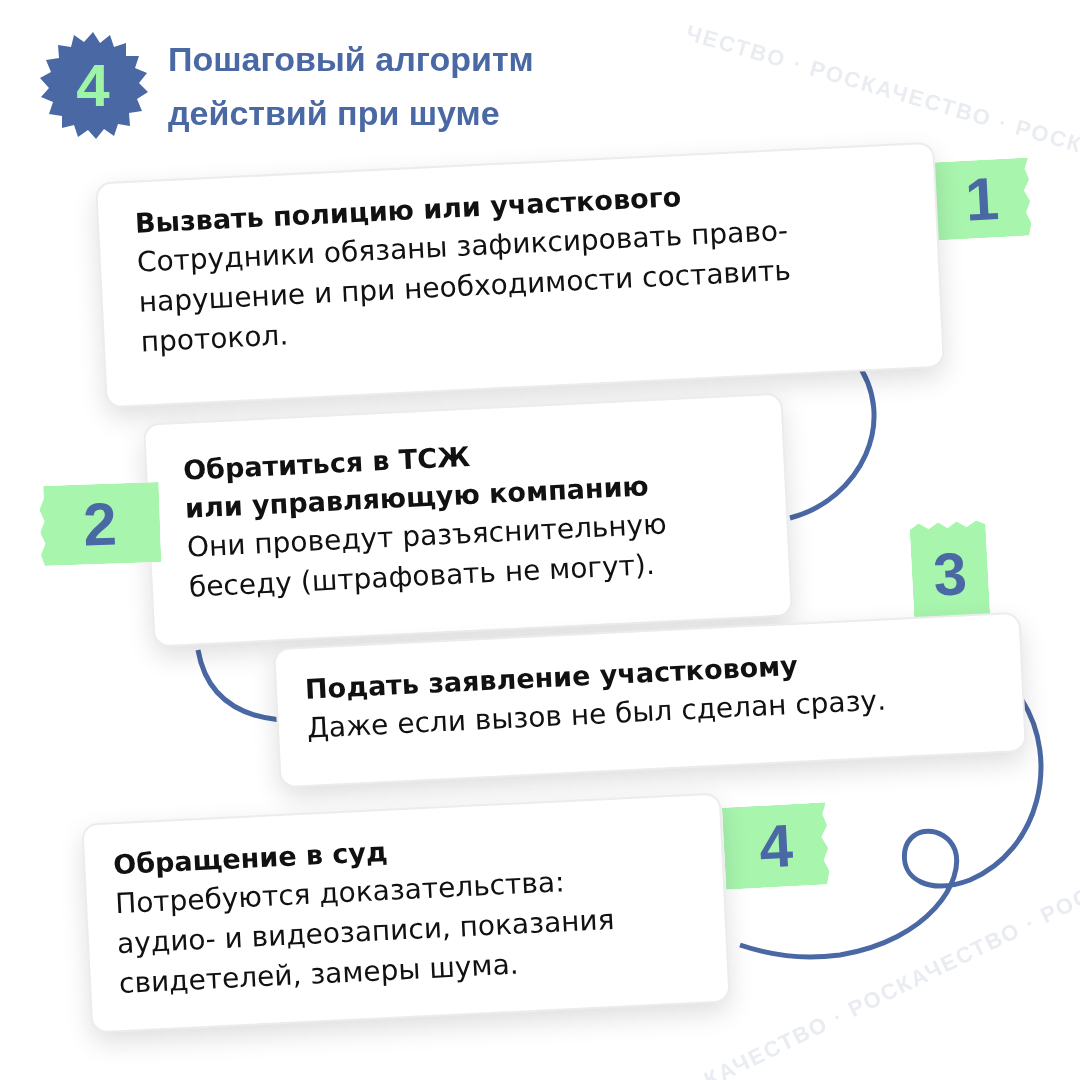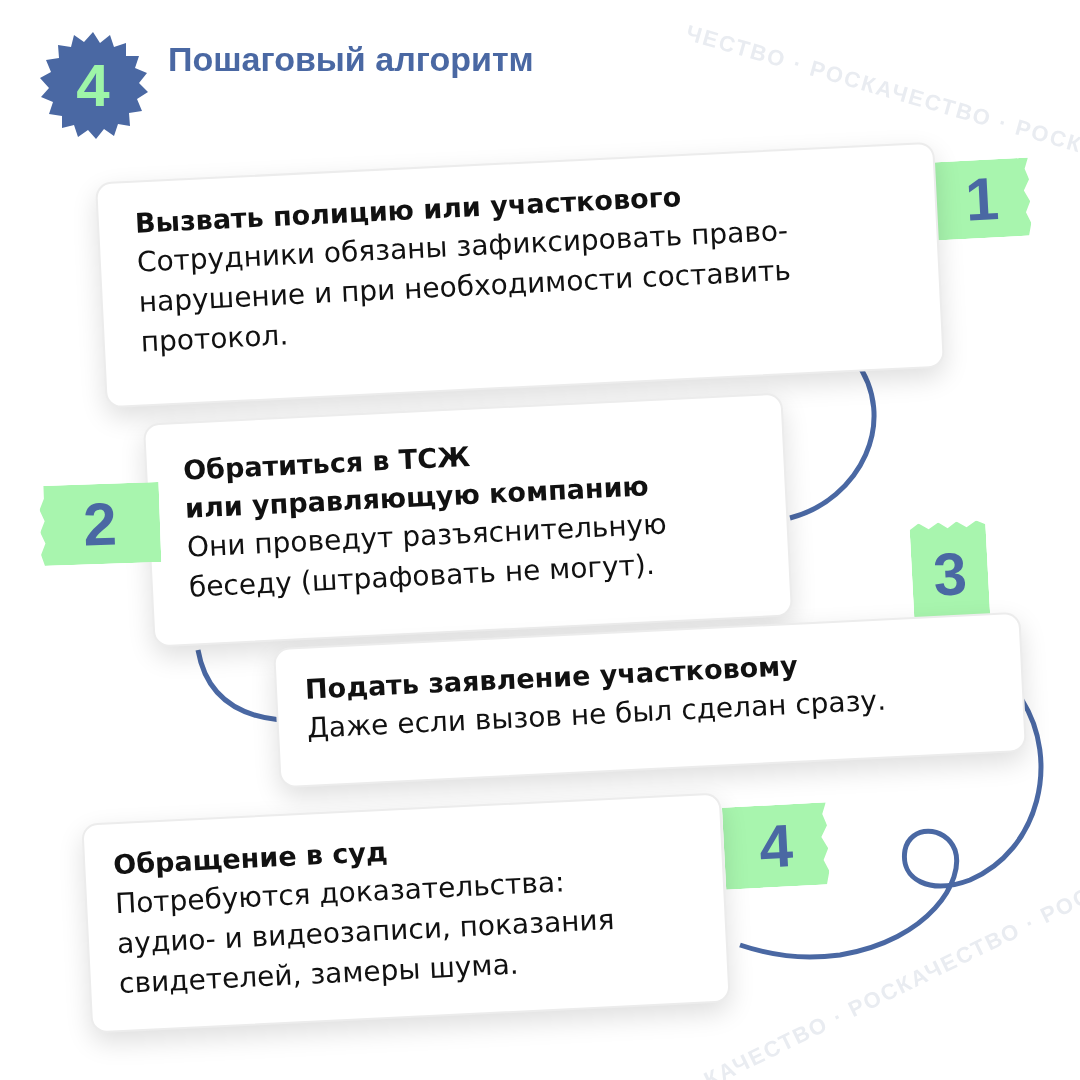--- a/index.html
+++ b/index.html
@@ -67,20 +67,21 @@
 
 <div class="badge">
   <svg viewBox="0 0 110 110">
     <polygon fill="#4a68a3" points="55,2 62,13 72,5 76,17 88,13 88,26 101,26 97,38 109,43 101,53 110,62 99,69 104,81 91,83 92,96 80,94 76,106 66,99 58,109 50,100 40,107 36,95 24,98 24,86 11,84 15,72 3,67 11,58 2,48 13,42 8,30 21,28 20,15 33,17 36,5 46,12"></polygon>
   </svg>
   <div class="badge-num">4</div>
 </div>
 
 <div class="title">
   <div>Пошаговый алгоритм</div>
+  <div>действий при шуме</div>
 </div>
 
 <svg class="connector" viewBox="0 0 1080 1080">
   <path d="M855 360 C 900 420, 860 500, 790 518" stroke="#4a68a3" stroke-width="5" fill="none"></path>
   <path d="M198 650 C 205 690, 230 715, 280 720" stroke="#4a68a3" stroke-width="5" fill="none"></path>
   <path d="M1022 700 C 1060 760, 1040 850, 970 880 C 930 895, 900 880, 905 850 C 910 825, 945 825, 955 850 C 965 880, 930 940, 840 955 C 800 960, 770 955, 740 945" stroke="#4a68a3" stroke-width="5" fill="none"></path>
 </svg>
 
 <div class="tag tag1">1</div>
 <div class="card c1">

